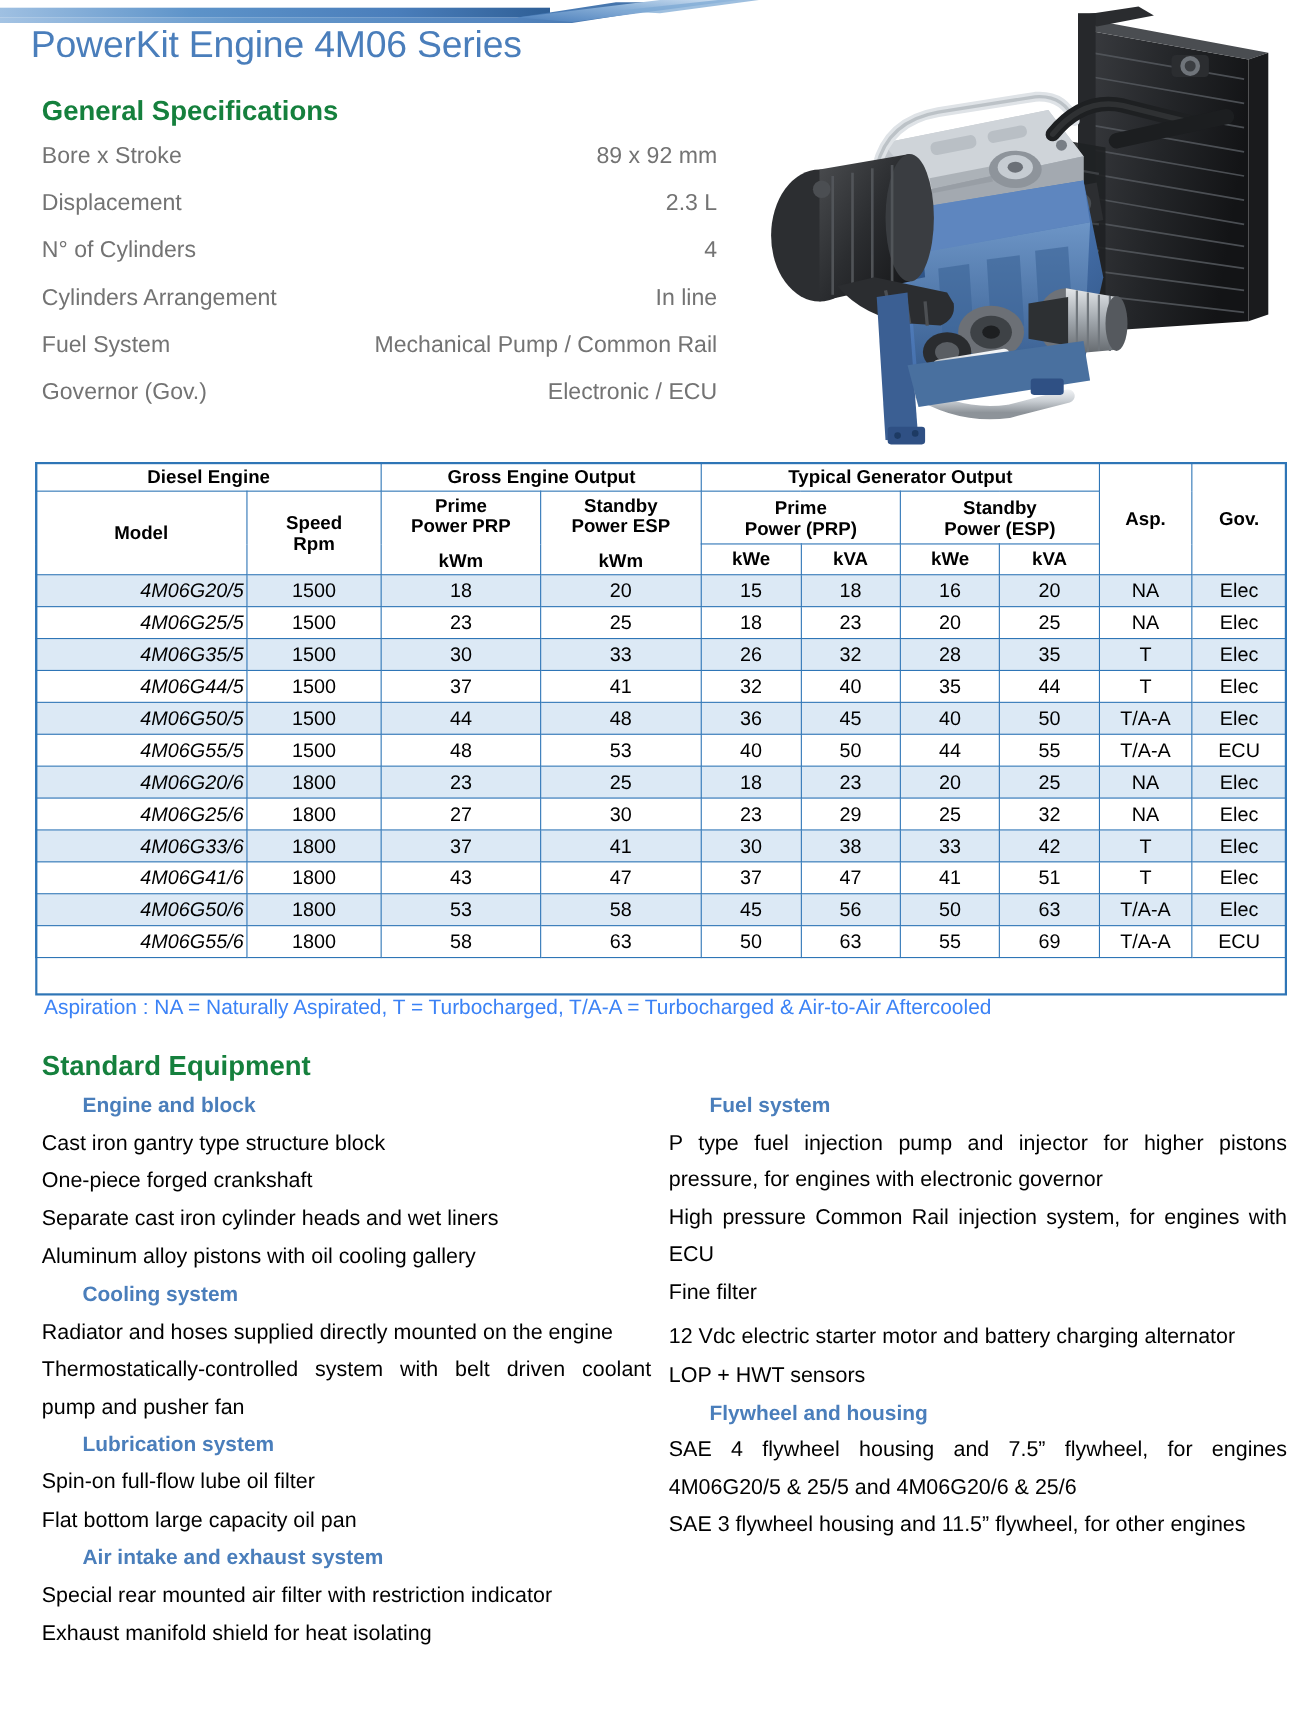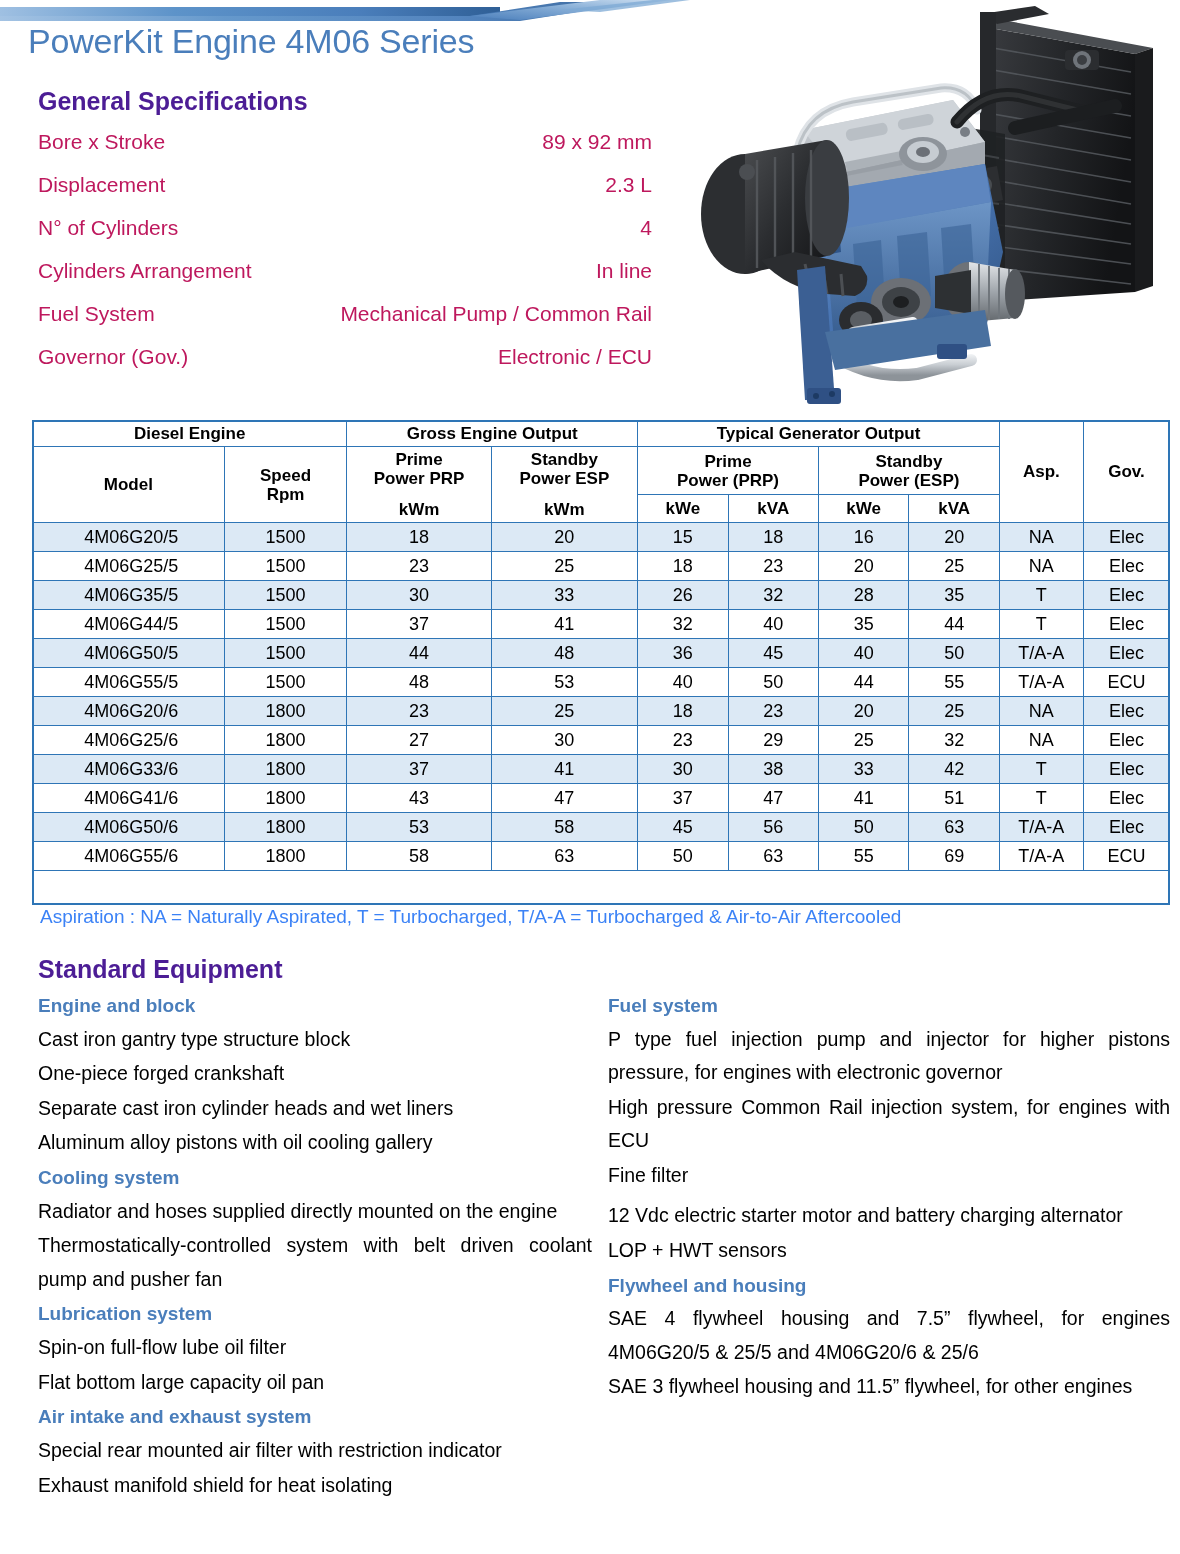--- a/index.html
+++ b/index.html
@@ -38,21 +38,21 @@
     color: #4a7ebb;
     letter-spacing: -0.2px;
     white-space: nowrap;
   }
 
   .section-title {
     position: absolute;
     left: 38px;
     font-size: 25px;
     font-weight: bold;
-    color: #4c1d95;
+    color: #15803d;
     white-space: nowrap;
   }
   .section-title.gen-spec { top: 87px; }
   .section-title.std-equip { top: 955px; }
 
   
   .engine-photo {
     position: absolute;
     left: 685px;
     top: 2px;
@@ -66,21 +66,21 @@
     left: 38px;
     top: 130px;
     width: 614px;
   }
   .spec-row {
     display: flex;
     justify-content: space-between;
     align-items: baseline;
     height: 43px;
     font-size: 21px;
-    color: #be185d;
+    color: #737373;
   }
   .spec-value { white-space: nowrap; text-align: right; }
 
   
   .spec-table-wrap {
     position: absolute;
     left: 32px;
     top: 420px;
     width: 1138px;
   }
@@ -103,21 +103,21 @@
     background: #ffffff;
     padding: 3px 2px;
   }
   table.spec-table td {
     font-size: 18px;
     height: 29px;
     padding: 0 2px;
   }
   table.spec-table tbody tr:nth-child(odd) td { background: #dce9f5; }
   table.spec-table tbody tr:nth-child(even) td { background: #ffffff; }
-  table.spec-table td.model-cell { text-align: center; padding-left: 8px; }
+  table.spec-table td.model-cell { text-align: right; padding-left: 8px; font-style: italic; }
   .outer-frame {
     position: absolute;
     left: 32px; top: 420px;
     width: 1138px;
     height: 485px;
     border: 2px solid #2e75b6;
     pointer-events: none;
   }
   .unit-row th { font-weight: bold; }
 
@@ -138,20 +138,21 @@
   }
   .equip-col.left  { left: 38px;  width: 554px; }
   .equip-col.right { left: 608px; width: 562px; }
 
   .equip-heading {
     font-size: 19px;
     font-weight: bold;
     color: #4a7ebb;
     margin-bottom: 5px;
     line-height: 1.2;
+    margin-left: 37px;
   }
   .equip-item {
     font-size: 19.5px;
     color: #000000;
     line-height: 1.72;
     text-align: justify;
     margin-bottom: 1px;
   }
   .equip-group { margin-bottom: 7px; }
 </style>

